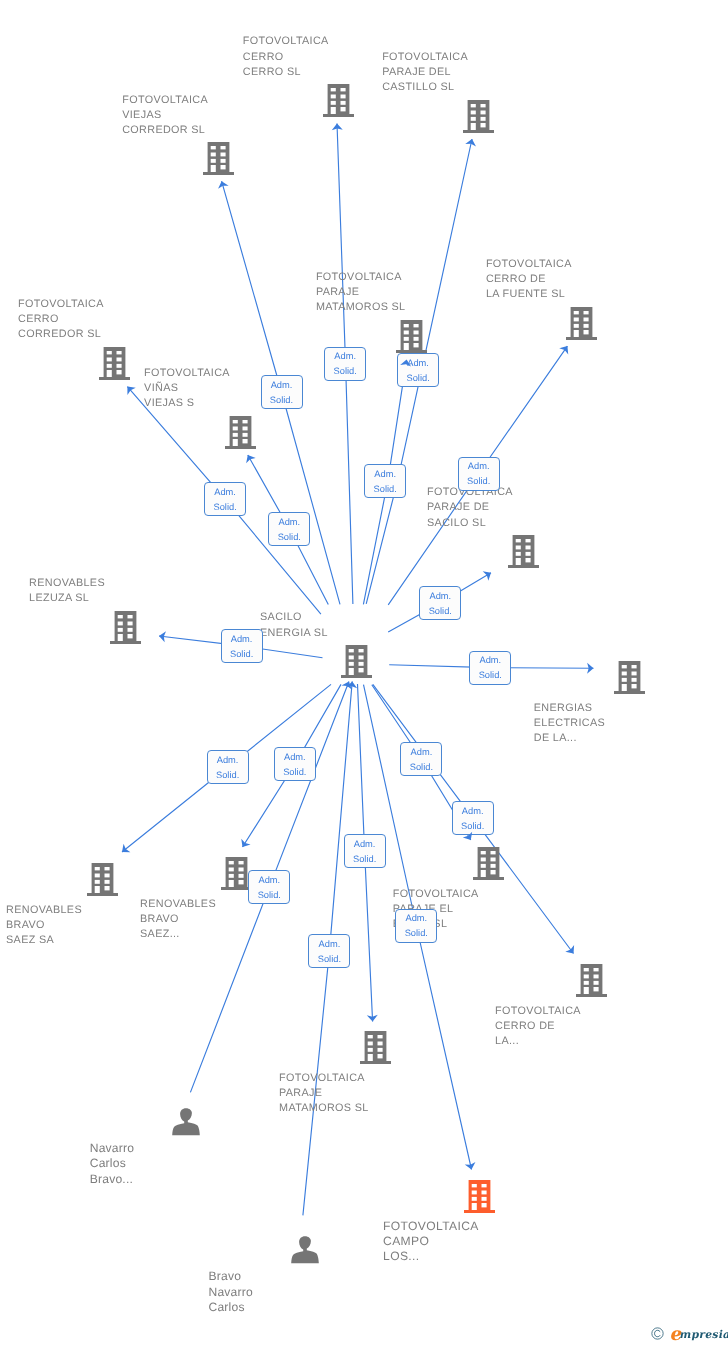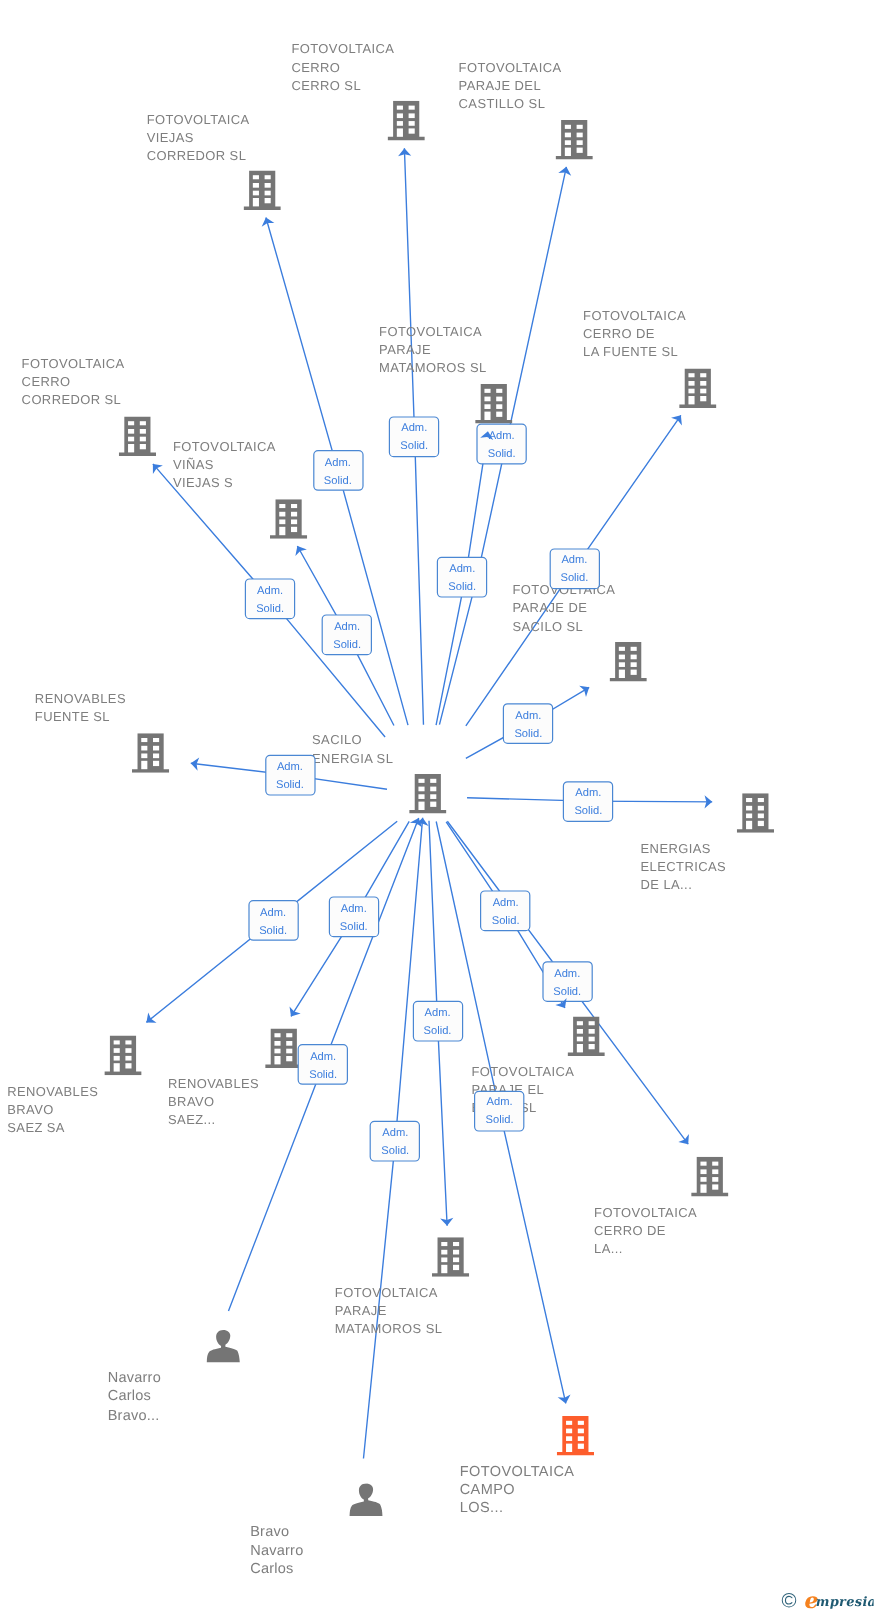--- a/index.html
+++ b/index.html
@@ -234,21 +234,21 @@
               <rect x="7.7" y="10.5" width="5.1" height="3.9"></rect>
               <rect x="17.5" y="10.5" width="5.1" height="3.9"></rect>
               <rect x="7.7" y="16.9" width="5.1" height="3.9"></rect>
               <rect x="17.5" y="16.9" width="5.1" height="3.9"></rect>
               <rect x="7.7" y="23.0" width="5.1" height="7.0"></rect>
               <rect x="17.5" y="23.0" width="5.1" height="4.4"></rect>
             </g>
           </svg></div>
         <div class="node-label" style="top: -34.8px;">
           <div>RENOVABLES</div>
-          <div>FUENTE SL</div>
+          <div>LEZUZA SL</div>
         </div>
       </div>
       <div class="node" style="left: 356.05px; top: 645.2px;">
         <div class="node-icon" style="margin-left: -15.5px;"><svg width="31" height="33" viewBox="0 0 31 33" xmlns="http://www.w3.org/2000/svg">
             <path fill="#757575" d="M4.6 0 H26.4 V30 H4.6 Z M0 30 H31 V33 H0 Z"></path>
             <g fill="#ffffff">
               <rect x="7.7" y="4.0" width="5.1" height="3.4"></rect>
               <rect x="17.5" y="4.0" width="5.1" height="3.4"></rect>
               <rect x="7.7" y="10.5" width="5.1" height="3.9"></rect>
               <rect x="17.5" y="10.5" width="5.1" height="3.9"></rect>

